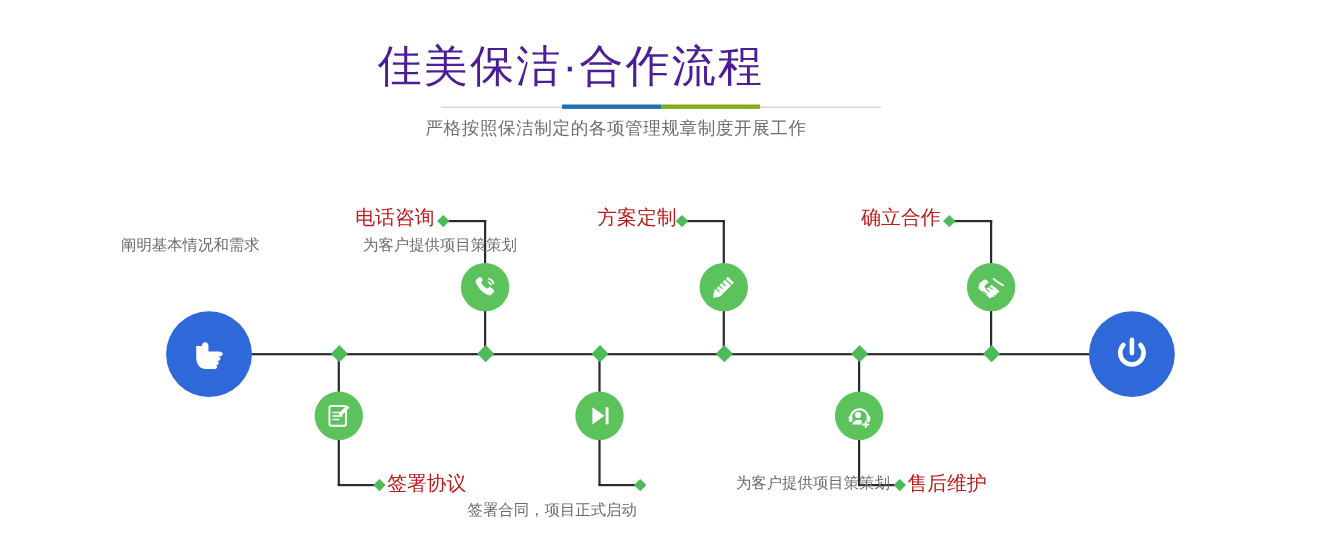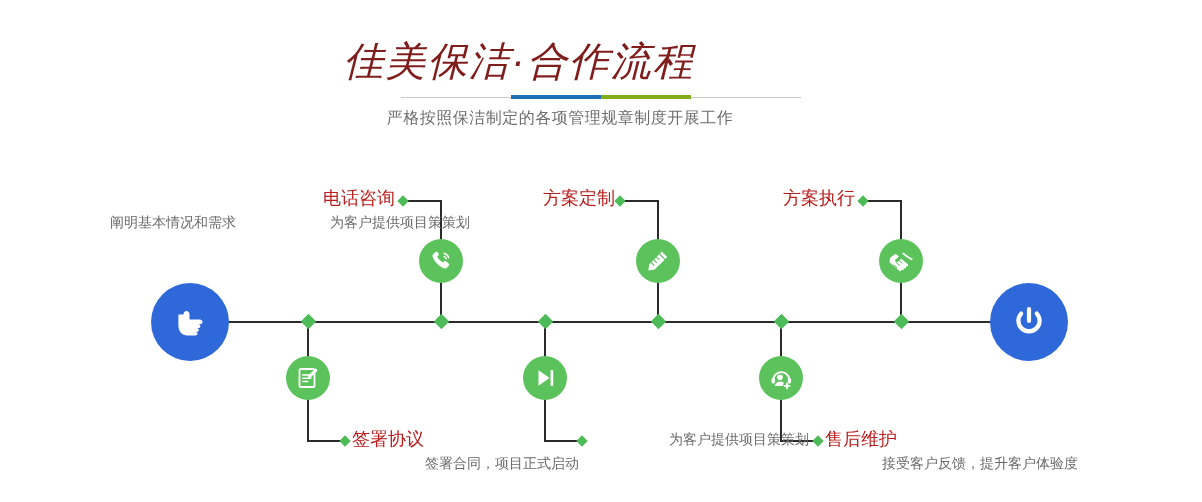--- a/index.html
+++ b/index.html
@@ -9,22 +9,22 @@
     font-family:"Liberation Sans","DejaVu Sans",sans-serif;
     overflow:hidden;
     position:relative;
   }
   #stage{position:absolute;left:0;top:0;width:1202px;height:502px;}
 
   
   .header{position:absolute;left:0;top:0;width:1202px;text-align:center;}
   .title{
     position:absolute;left:0;top:38px;width:1038px;
-    font-size:40px;line-height:46px;color:#7f1d1d;
-    letter-spacing:2px;font-weight:normal;font-style:italic;
+    font-size:40px;line-height:46px;color:#4c1d95;
+    letter-spacing:2px;font-weight:normal;
   }
   .divider{position:absolute;left:401px;top:95px;width:400px;height:5px;}
   .divider .rule{position:absolute;left:0;top:2px;width:400px;height:1px;background:#c9c9c9;}
   .divider .seg-blue{position:absolute;left:110px;top:0;width:90px;height:4px;background:#1f6fb4;}
   .divider .seg-green{position:absolute;left:200px;top:0;width:90px;height:4px;background:#82ad1b;}
   .subtitle{
     position:absolute;left:0;top:106px;width:1120px;
     font-size:16px;line-height:24px;color:#6d6d6d;letter-spacing:.5px;
   }
 
@@ -190,21 +190,21 @@
     <div class="node-icon" style="left:879px;top:239px;">
       <span>
         <svg width="28" height="28" viewBox="0 0 28 28">
           <path fill="#ffffff" d="M3.2 10.8l4.4-3.4c.5-.4 1.2-.4 1.7 0l2.6 2-3.3 3c-.7.7-.7 1.8 0 2.4.6.6 1.6.6 2.3 0l3.4-3 6.3 5.1c.6.5.7 1.4.2 2-.5.6-1.3.7-1.9.2l-.6-.5.4.4c.6.5.6 1.4.1 2-.5.5-1.3.6-1.9.1l-.6-.5.3.3c.5.5.5 1.3 0 1.8-.5.5-1.2.5-1.7.1l-.7-.5c.4.4.4 1.1 0 1.5-.4.4-1.1.5-1.6.1L3.2 16c-.6-.5-.8-1.3-.6-2l.6-3.2z"></path>
           <path d="M16.4 6.6l4.4 3.4 3.9 2.3" stroke="#ffffff" stroke-width="1.8" fill="none" stroke-linecap="round"></path>
           <path d="M6.6 17.9l3.2 2.6M9.2 15.6l3.3 2.7M11.8 13.3l3.4 2.8" stroke="#5cc35c" stroke-width="1" stroke-linecap="round"></path>
         </svg>
       </span>
     </div>
     <div class="label above" style="left:570px;top:186px;width:285px;">
-      <div class="lt">方案执行</div>
+      <div class="lt">确立合作</div>
     </div>
   </div>
 
   <div>
     <div class="diamond" style="left:776px;top:316px;"></div>
     <div class="vline" style="left:780px;top:321px;height:120px;"></div>
     <div class="hline" style="left:780px;top:440px;width:38px;"></div>
     <div class="diamond small" style="left:814px;top:437px;"></div>
     <div class="node-icon" style="left:759px;top:356px;">
       <span>
@@ -213,17 +213,16 @@
           <rect x="3.6" y="12.8" width="3.3" height="5.8" rx="1.6" fill="#ffffff"></rect>
           <rect x="19.8" y="12.8" width="3.3" height="5.8" rx="1.6" fill="#ffffff"></rect>
           <circle cx="12" cy="12.2" r="2.8" fill="#ffffff"></circle>
           <path fill="#ffffff" d="M6.8 21c.6-2.8 2.8-4.4 5.6-4.4 1.3 0 2.4.3 3.3.9l-.7 3.5H6.8z"></path>
           <path d="M19 18.4v5M16.5 20.9h5" stroke="#ffffff" stroke-width="1.7" stroke-linecap="round"></path>
         </svg>
       </span>
     </div>
     <div class="label below" style="left:825px;top:427px;width:310px;">
       <div class="lt">售后维护</div>
-      <div class="ls">接受客户反馈，提升客户体验度</div>
     </div>
   </div>
 
 </div>
 
 </body></html>

